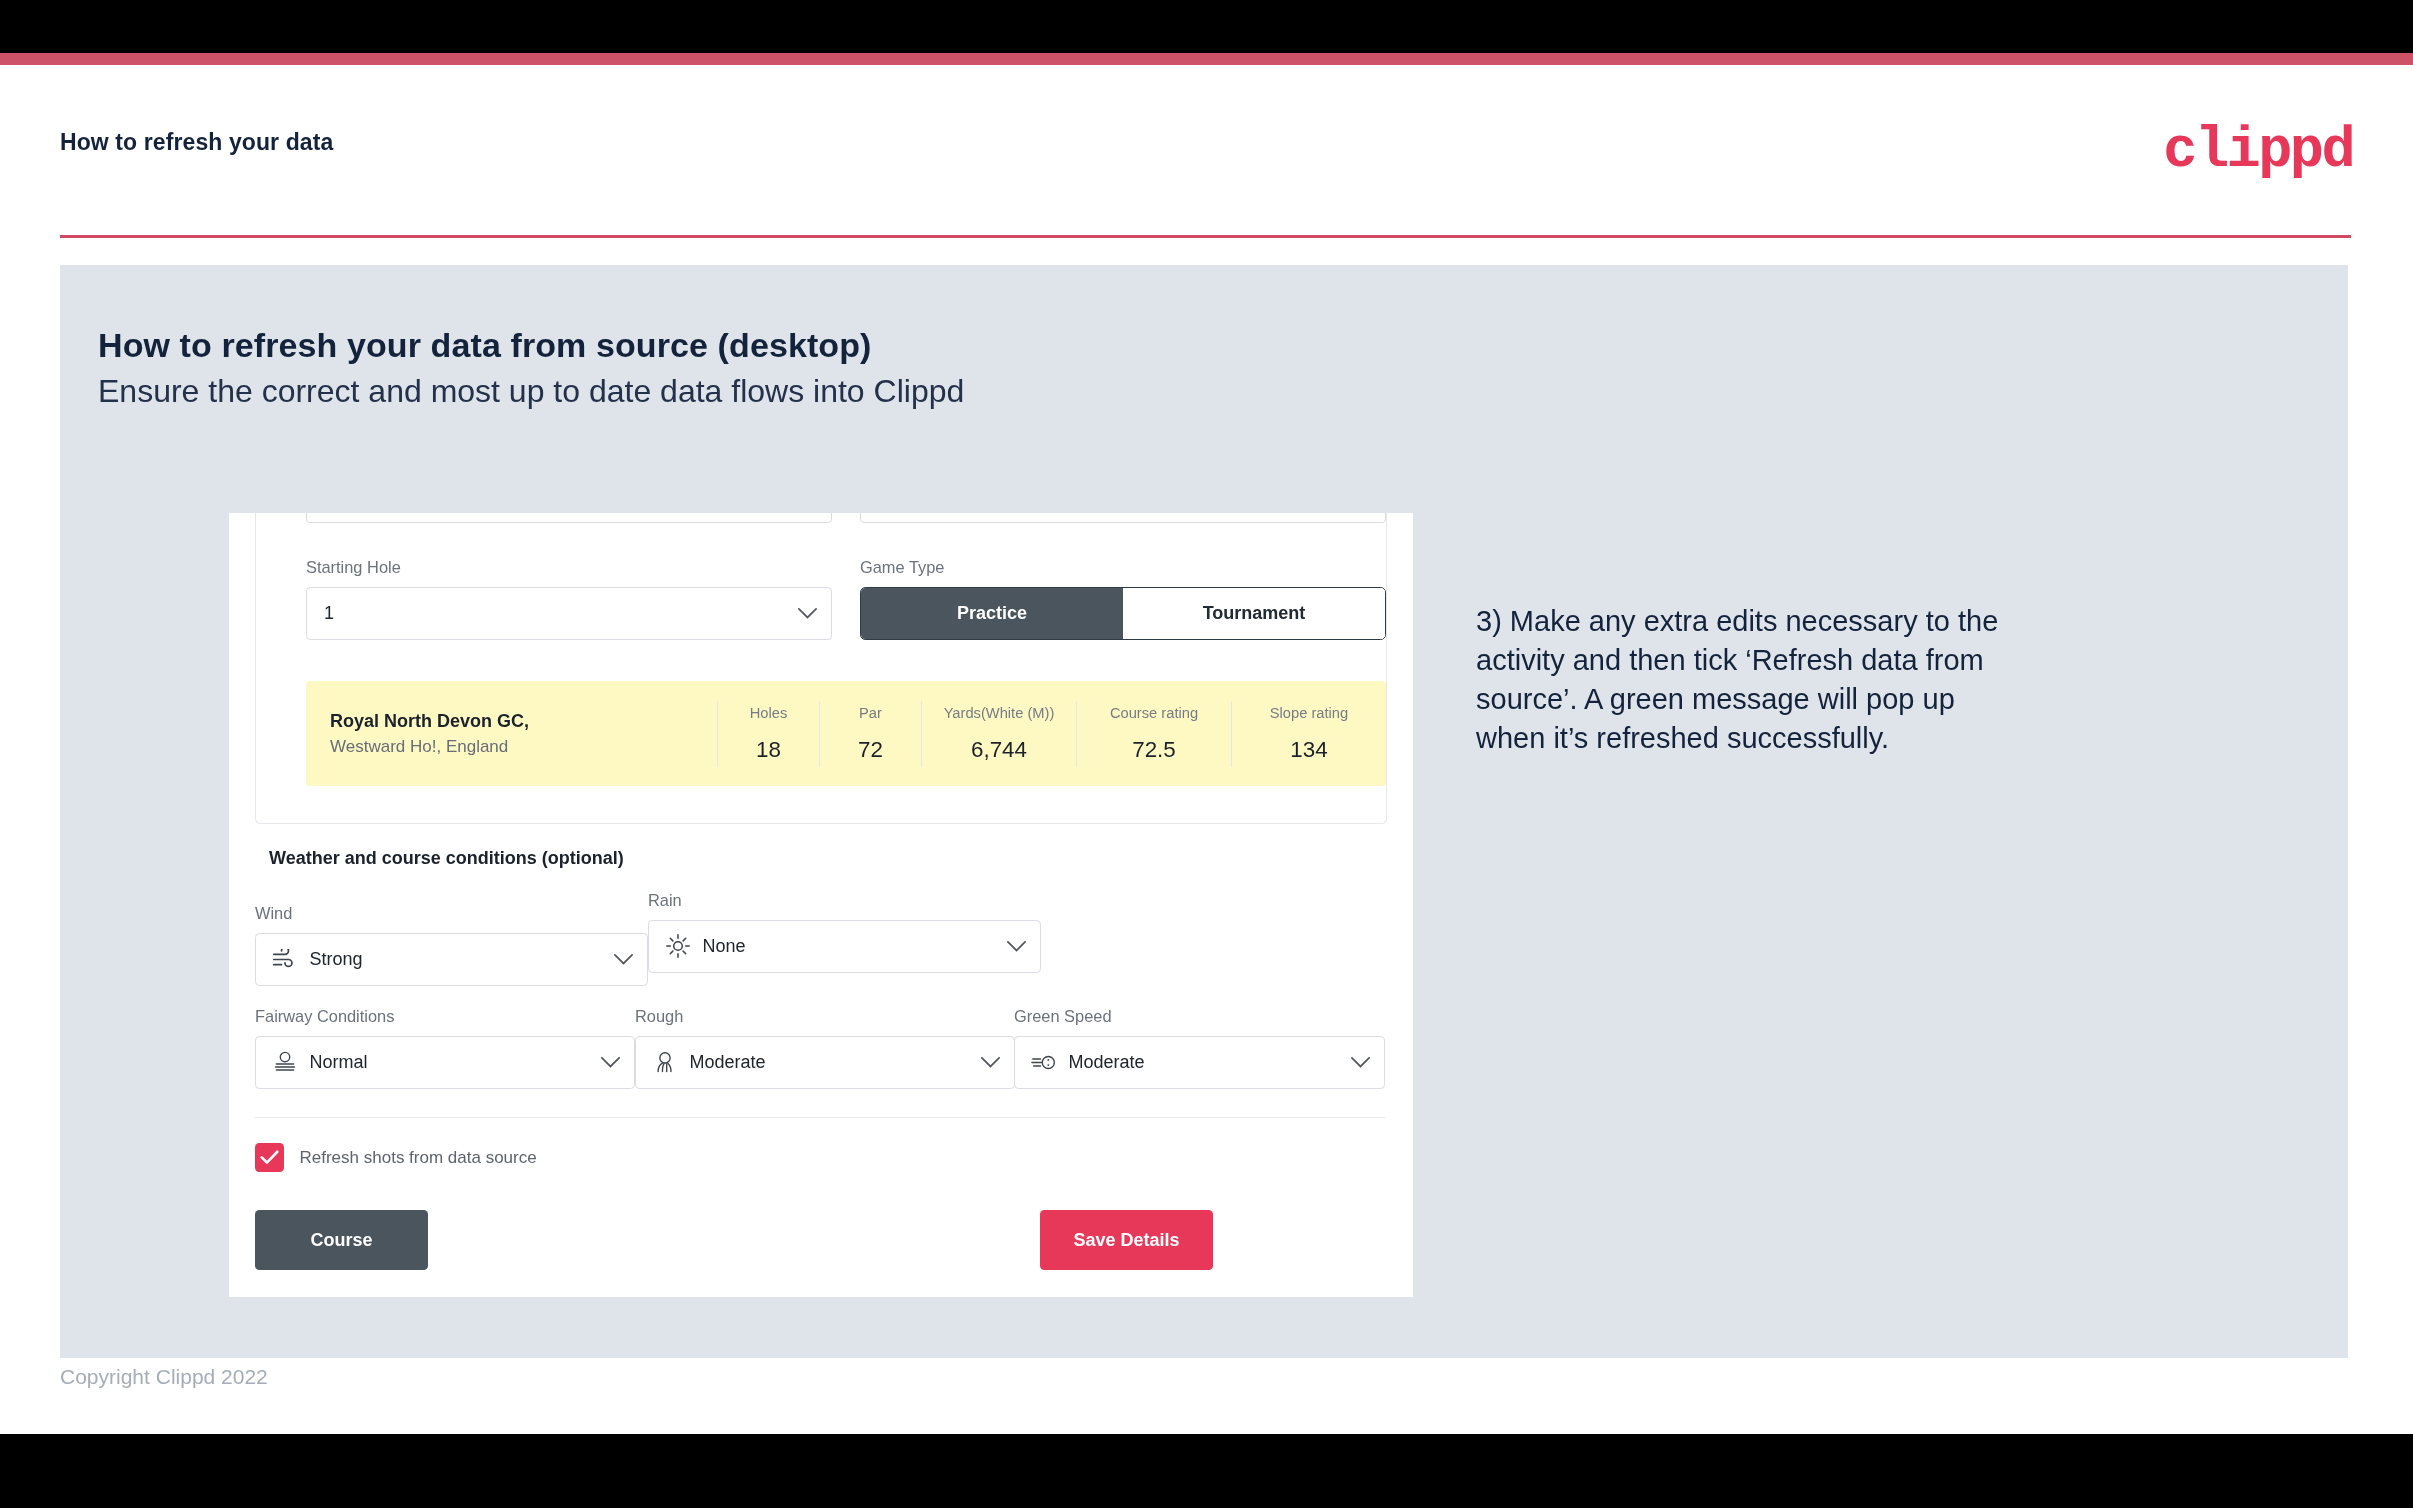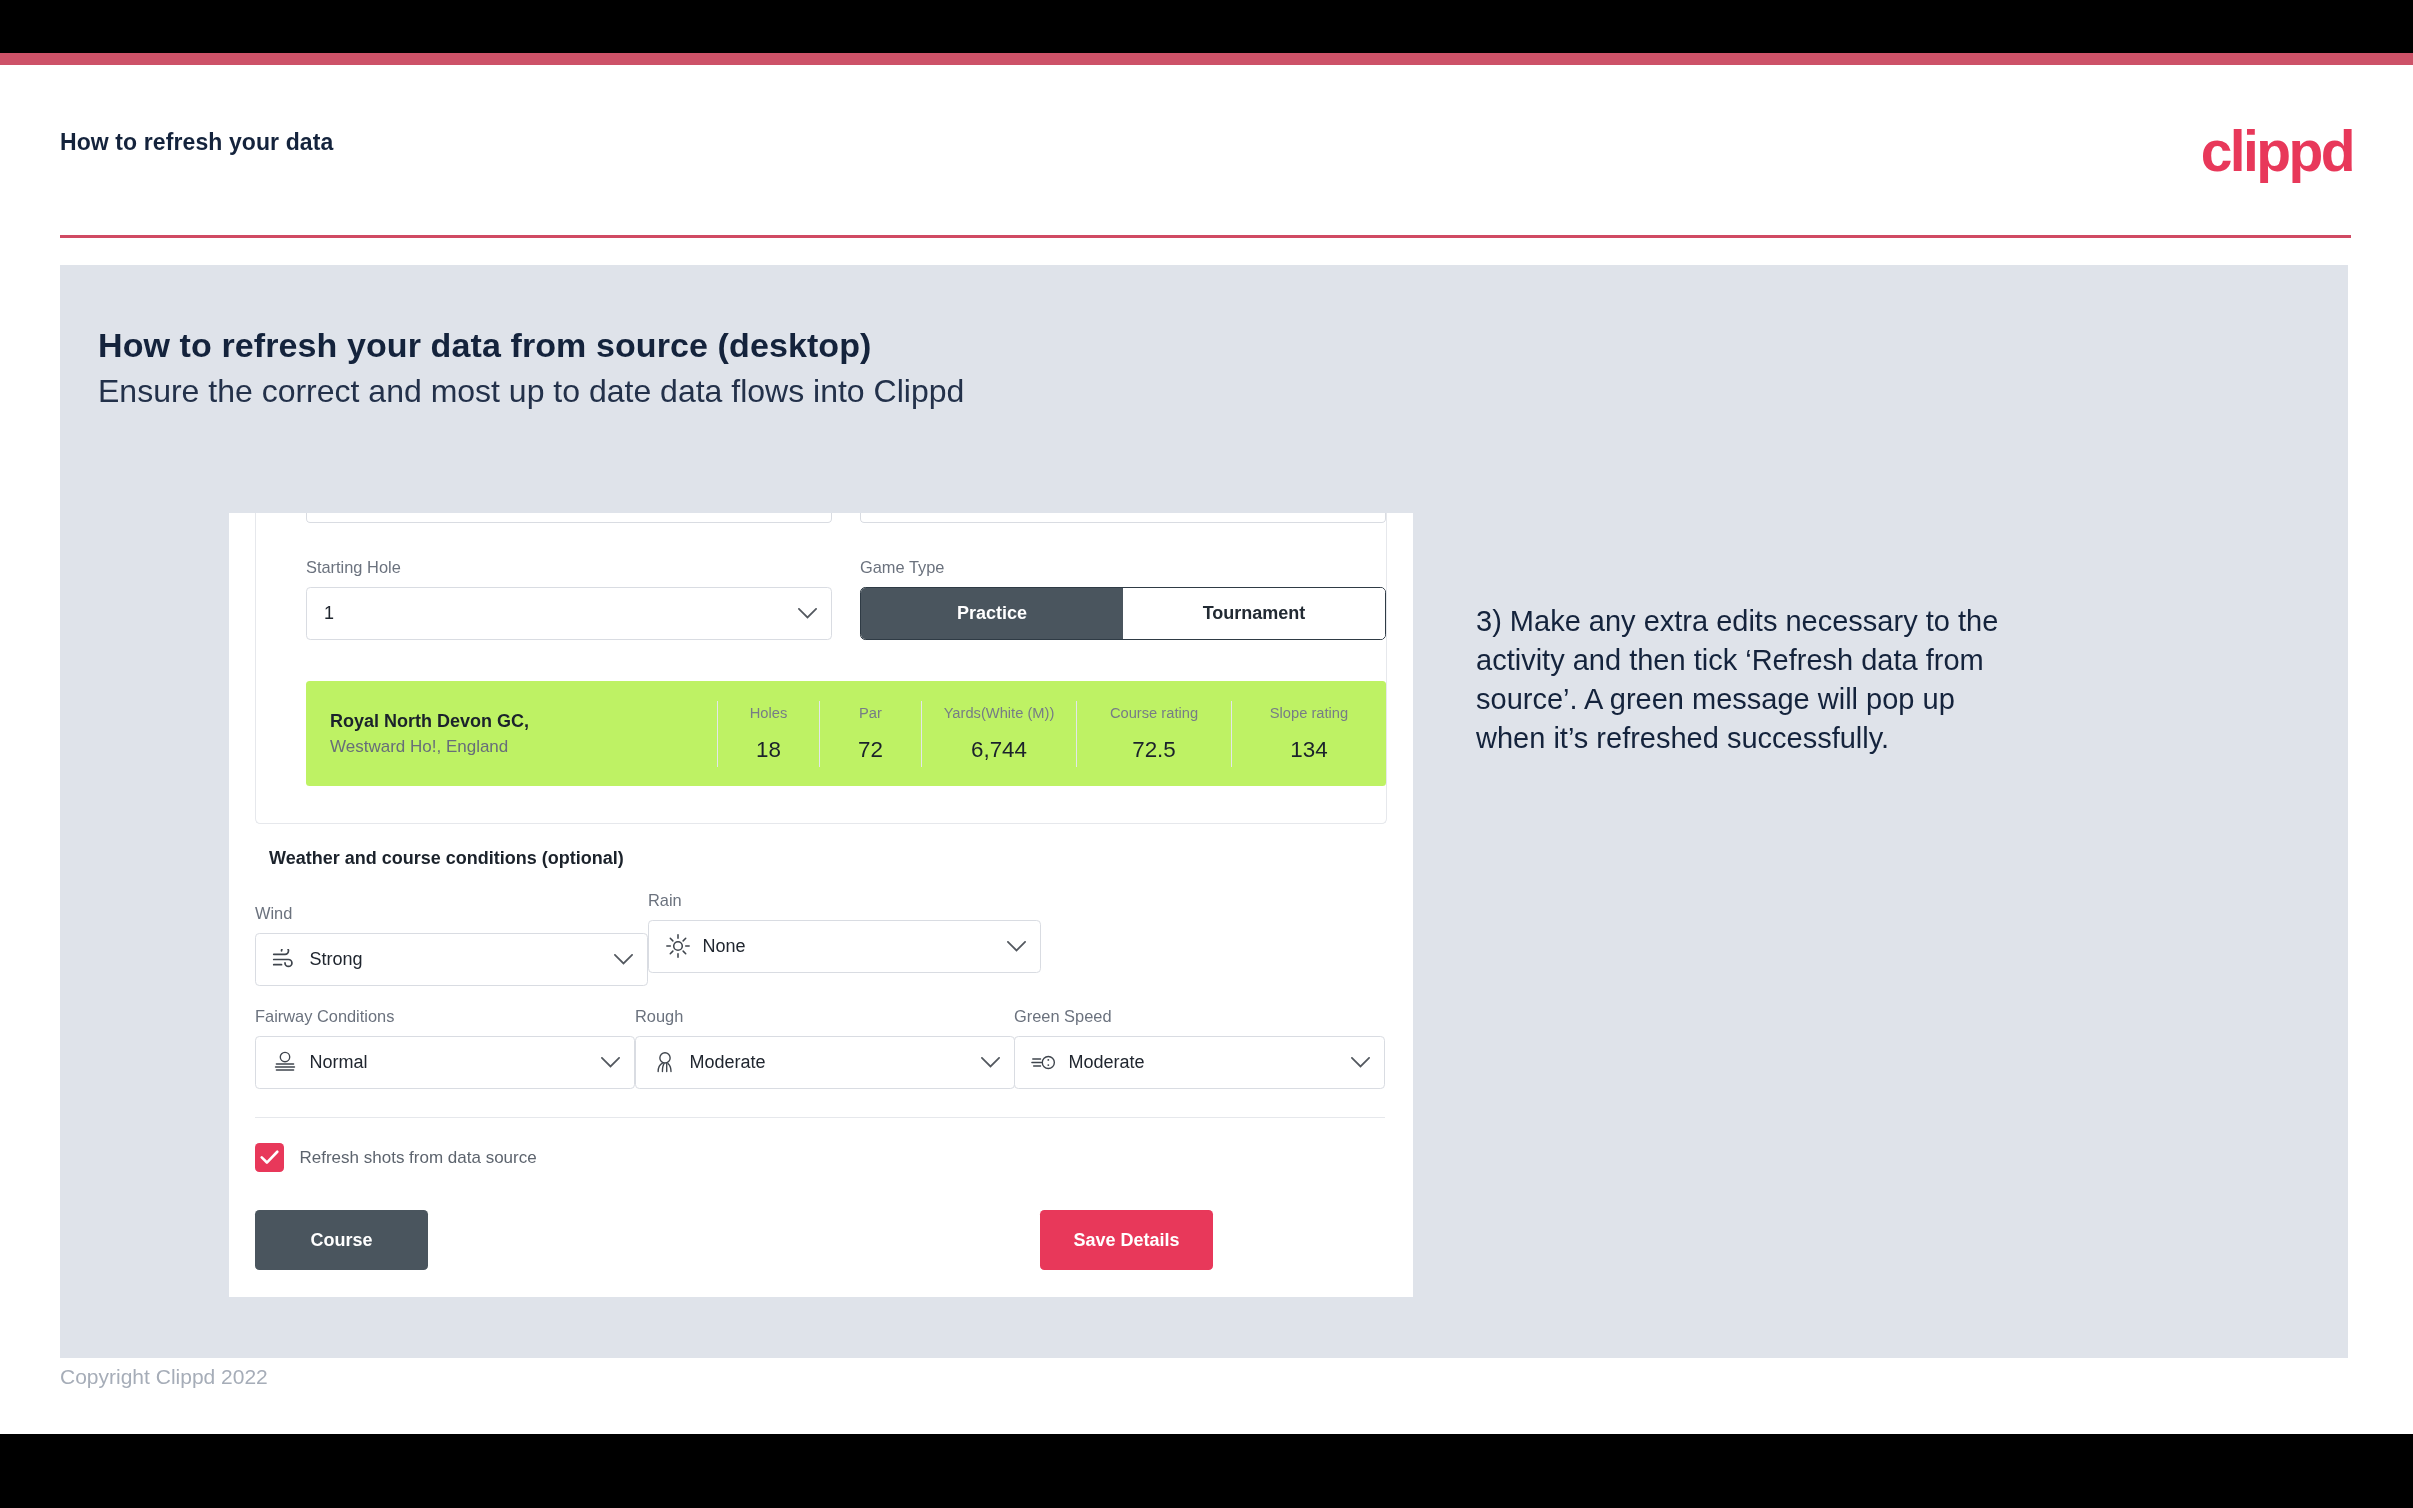--- a/index.html
+++ b/index.html
@@ -17,21 +17,21 @@
   .bar-bottom-black { position:absolute; left:0; top:1434px; width:2413px; height:74px; background:#000; }
 
   
   .hdr-title {
     position:absolute; left:60px; top:129px;
     font-size:23px; font-weight:bold; color:#14233c; letter-spacing:0.1px;
   }
   .logo {
     position:absolute; right:60px; top:123px;
     font-size:57px; font-weight:bold; color:#e8385a;
-    letter-spacing:-2.6px; line-height:1; font-family:Liberation Sans, sans-serif;
+    letter-spacing:-2.6px; line-height:1; font-family:Liberation Mono, monospace;
   }
   .hdr-rule {
     position:absolute; left:60px; top:235px; width:2291px; height:2.6px; background:#d04a63;
   }
 
   
   .panel {
     position:absolute; left:60px; top:265px; width:2288px; height:1093px;
     background:#dfe3ea;
   }
@@ -82,21 +82,21 @@
   .gametype-wrap .fld-label { display:block; margin-bottom:9.5px; }
   .toggle { display:flex; height:53px; border:0.9px solid #2f3b45; border-radius:5.2px; overflow:hidden; }
   .toggle .seg { flex:1; display:flex; align-items:center; justify-content:center;
     font-size:18px; font-weight:bold; }
   .toggle .seg.on { background:#4a555e; color:#ffffff; }
   .toggle .seg.off { background:#ffffff; color:#222a33; }
 
   
   .course {
     position:absolute; left:50px; top:168px; width:1080px; height:105px;
-    background:#bef264; border-radius:3.5px; display:flex; align-items:center;
+    background:#fef9c3; border-radius:3.5px; display:flex; align-items:center;
   }
   .course .name { flex:1; padding-left:24px; }
   .course .name .n1 { font-size:18px; font-weight:bold; color:#1b222b; line-height:26px; }
   .course .name .n2 { font-size:17px; color:#676e79; line-height:26px; }
   .course .stat {
     width:102px; text-align:center; border-left:0.9px solid #e3e6ea;
     padding:0 3.5px; height:66px; display:flex; flex-direction:column; justify-content:center;
   }
   .course .stat.wide { width:155px; }
   .course .stat .k { font-size:14.7px; color:#767c86; margin-bottom:16px; }

